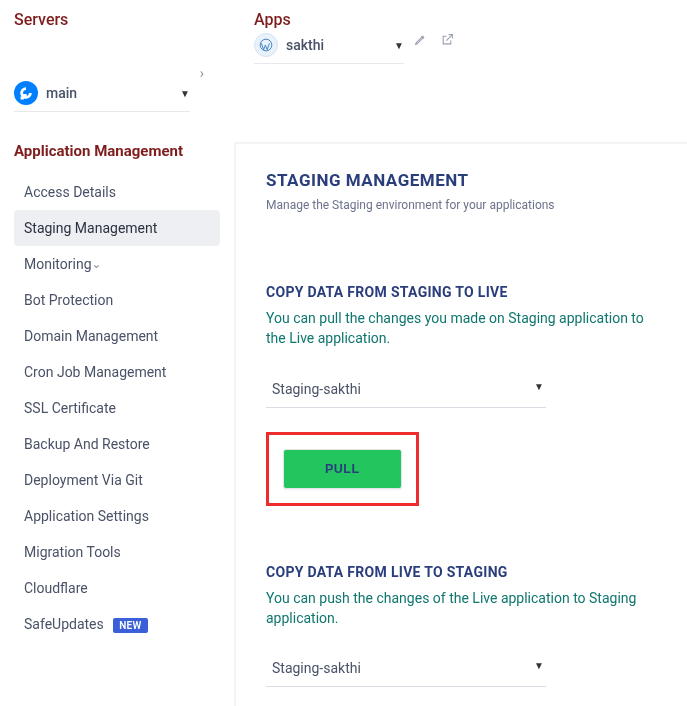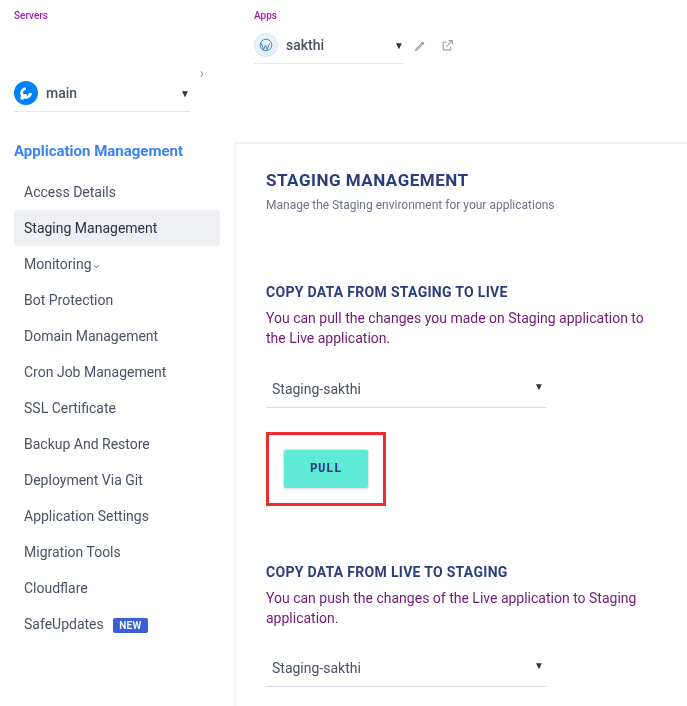--- a/index.html
+++ b/index.html
@@ -23,23 +23,23 @@
     padding: 10px 14px 0 14px;
     gap: 50px;
     border-bottom: 0px solid transparent;
   }
   .crumb-col {
     display: flex;
     flex-direction: column;
     width: 190px;
   }
   .crumb-label {
-    color: #a21caf;
-    font-size: 10px;
-    margin-bottom: 12px;
+    color: #7f1d1d;
+    font-size: 16px;
+    margin-bottom: 4px;
     font-weight: 500;
   }
   .crumb-row {
     display: flex;
     align-items: center;
     border-bottom: 1px solid #e6e8ec;
     padding-bottom: 6px;
     gap: 8px;
   }
   .crumb-row-apps {
@@ -97,21 +97,21 @@
     flex: 1;
     margin-top: 30px;
   }
   .sidebar {
     width: 220px;
     padding: 0 0 0 14px;
   }
   .sidebar-title {
     font-size: 15px;
     font-weight: 700;
-    color: #3b82f6;
+    color: #7f1d1d;
     margin-bottom: 14px;
   }
   .side-item {
     padding: 10px 10px;
     color: #4a5267;
     font-size: 14px;
     cursor: pointer;
     display: flex;
     align-items: center;
     justify-content: flex-start;
@@ -162,21 +162,21 @@
   }
   .section-title {
     color: #2a3e7c;
     font-size: 14px;
     font-weight: 700;
     letter-spacing: 0.3px;
     margin-bottom: 8px;
     text-transform: uppercase;
   }
   .section-desc {
-    color: #701a75;
+    color: #0f766e;
     font-size: 14px;
     line-height: 1.45;
     max-width: 400px;
     margin-bottom: 26px;
   }
   .select-row {
     display: flex;
     align-items: flex-start;
     justify-content: space-between;
     border-bottom: 1px solid #d9dce3;
@@ -188,31 +188,30 @@
     color: #4a5267;
     font-size: 14px;
   }
   .hi-box {
     border: 3px solid #ee2c2c;
     padding: 14px;
     display: inline-block;
     margin-bottom: 28px;
   }
   .btn {
-    background: #5eead4;
+    background: #22c55e;
     border: 1px solid #e2e5eb;
     box-shadow: 0 1px 2px rgba(0,0,0,0.06);
     color: #2a3e7c;
     font-weight: 700;
     font-size: 12.5px;
     letter-spacing: 0.5px;
-    padding: 12px 26px;
+    padding: 12px 41px;
     cursor: pointer;
     border-radius: 3px;
-    font-family: Liberation Mono, monospace;
   }
   svg { display: block; }
 </style>
 </head>
 <body>
 
 <div class="top-bar">
   <div class="crumb-col">
     <div class="crumb-label">Servers</div>
     <div style="display:flex;align-items:center;">
@@ -226,21 +225,21 @@
         </div>
         <span class="crumb-text">main</span>
         <span class="caret-down">▼</span>
       </div>
       <span class="chev-right">›</span>
     </div>
   </div>
 
   <div class="crumb-col" style="width:auto;">
     <div class="crumb-label">Apps</div>
-    <div style="display:flex;align-items:center;">
+    <div style="display:flex;align-items:flex-start;">
       <div class="crumb-row crumb-row-apps">
         <div class="circle-icon wp-icon">
           <svg width="14" height="14" viewBox="0 0 24 24">
             <circle cx="12" cy="12" r="10" fill="none" stroke="#3b7ec2" stroke-width="1.6"></circle>
             <path d="M4 9 l4 11 l3 -8 l3 8 l4 -11" fill="none" stroke="#3b7ec2" stroke-width="1.6" stroke-linejoin="round"></path>
           </svg>
         </div>
         <span class="crumb-text">sakthi</span>
         <span class="caret-down">▼</span>
       </div>

